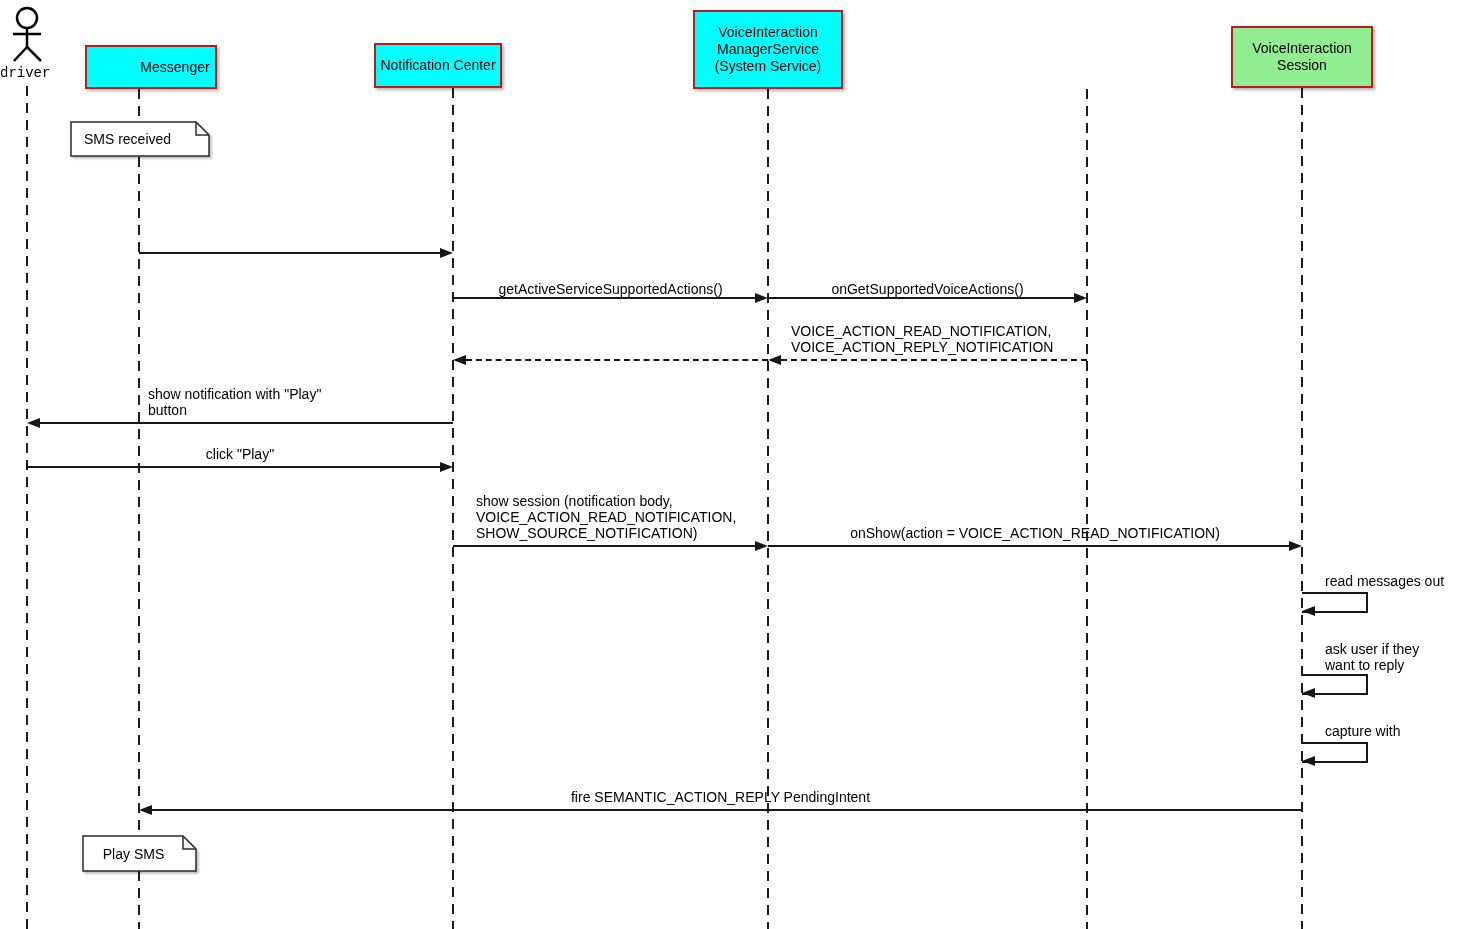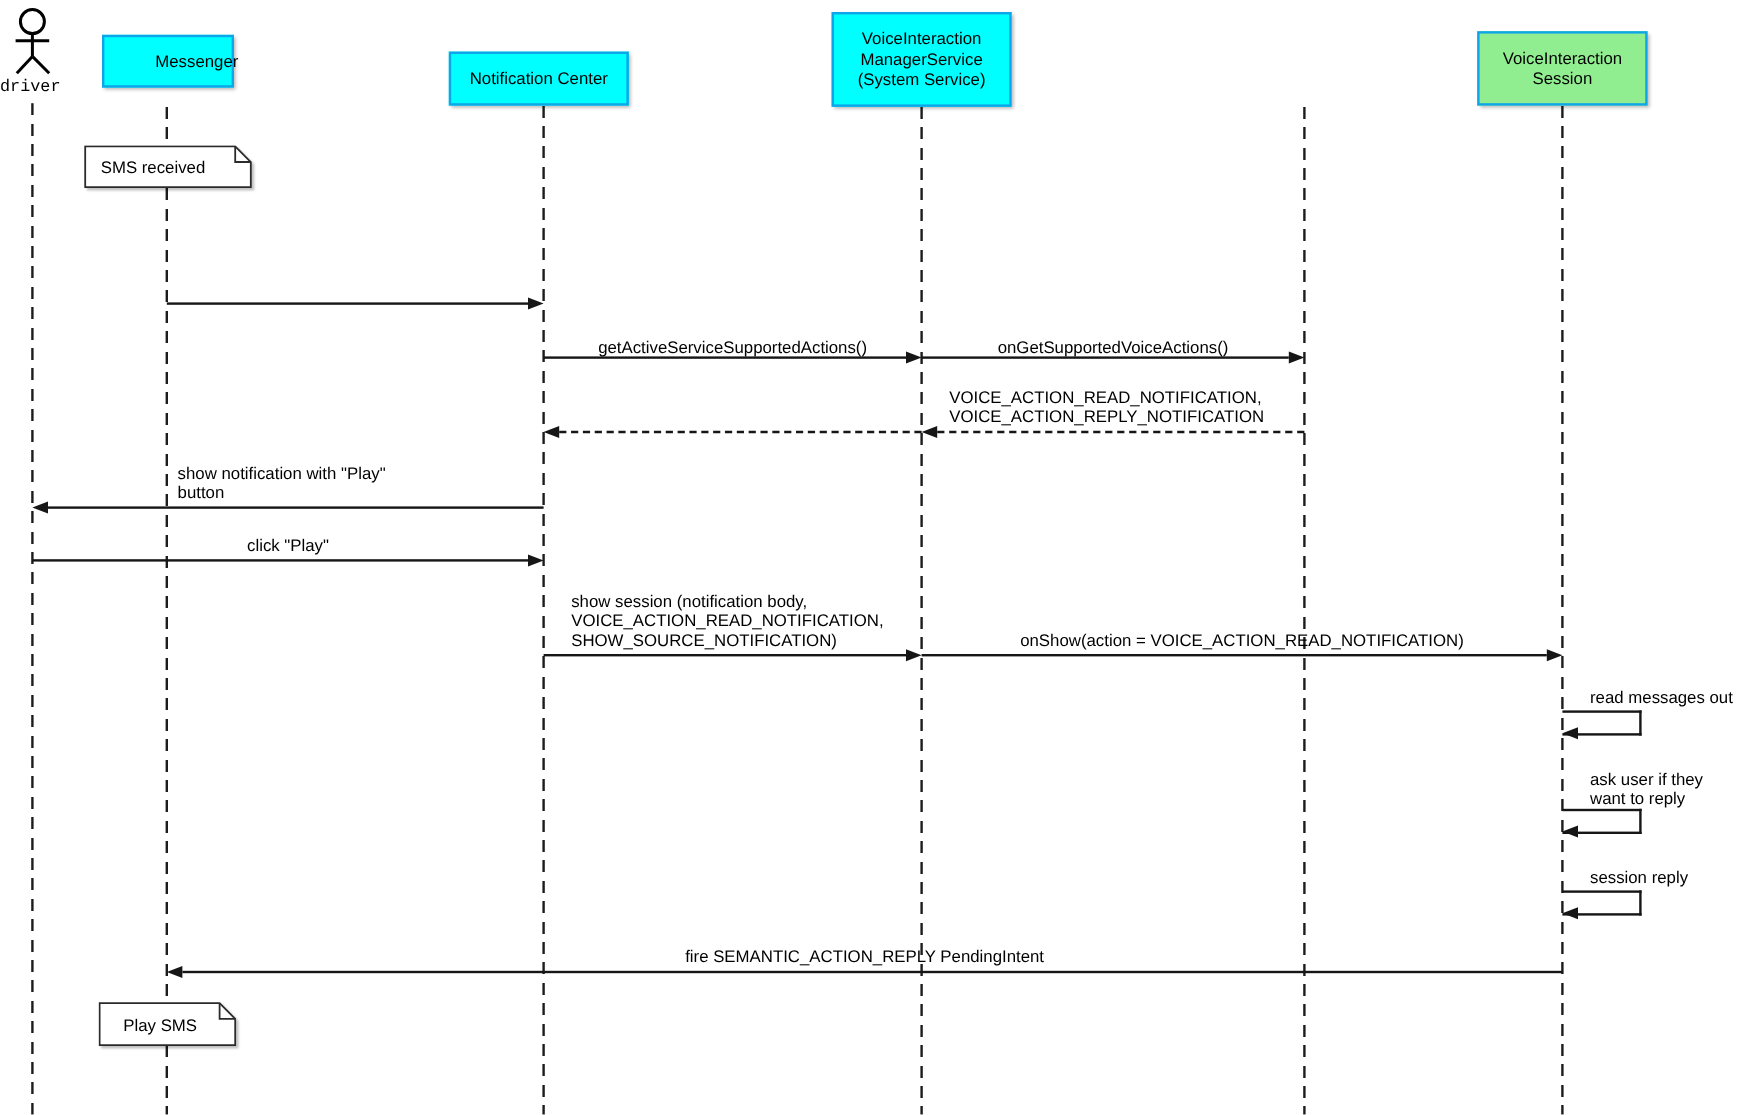--- a/index.html
+++ b/index.html
@@ -6,21 +6,21 @@
   .canvas{
     position:relative;width:1457px;height:929px;background:#ffffff;
     font-family:"Liberation Sans",sans-serif;font-size:14px;color:#000;
     overflow:hidden;
   }
   .lifeline{
     position:absolute;width:2px;
     background:repeating-linear-gradient(to bottom,#1c1c1c 0 10px,transparent 10px 17px);
   }
   .pbox{
-    position:absolute;box-sizing:border-box;border:2px solid #0ea5e9;
+    position:absolute;box-sizing:border-box;border:2px solid #b91c1c;
     display:flex;align-items:center;justify-content:center;text-align:center;
     white-space:pre-line;line-height:17px;
     box-shadow:2px 2px 3px rgba(0,0,0,0.30);
   }
   .pbox.system{background:#00ffff;}
   .pbox.service{background:#90ee90;}
   .mline{position:absolute;height:0;border-top:2px solid #161616;}
   .mline.dashed{border-top-style:dashed;}
   .ah{position:absolute;width:0;height:0;border-top:5px solid transparent;border-bottom:5px solid transparent;}
   .ah.right{border-left:13px solid #161616;}
@@ -53,22 +53,22 @@
 
   <svg class="actor-figure" style="left:5px;top:5px;" width="45" height="58" viewBox="0 0 45 58">
     <circle cx="22" cy="13" r="10" fill="none" stroke="#000" stroke-width="2.5"></circle>
     <line x1="22" y1="23.5" x2="22" y2="42" stroke="#000" stroke-width="2.5"></line>
     <line x1="8" y1="29" x2="36" y2="29" stroke="#000" stroke-width="2.5"></line>
     <line x1="22" y1="42" x2="9" y2="56" stroke="#000" stroke-width="2.5"></line>
     <line x1="22" y1="42" x2="36" y2="56" stroke="#000" stroke-width="2.5"></line>
   </svg>
   <div class="actor-label" style="left:0px;top:65px;width:54px;">driver</div>
 
-  <div class="pbox system" style="left:85px;top:29px;width:110px;height:44px;padding-left:48px;">Messenger</div>
-  <div class="pbox system" style="left:374px;top:43px;width:150px;height:45px;">Notification Center</div>
+  <div class="pbox system" style="left:85px;top:45px;width:132px;height:44px;padding-left:48px;">Messenger</div>
+  <div class="pbox system" style="left:374px;top:43px;width:128px;height:45px;">Notification Center</div>
   <div class="pbox system" style="left:693px;top:10px;width:150px;height:79px;">VoiceInteraction
 ManagerService
 (System Service)</div>
   <div class="pbox service" style="left:1231px;top:26px;width:142px;height:62px;">VoiceInteraction
 Session</div>
 
   <div class="note" style="left:70px;top:121px;width:127px;height:36px;">
     <svg width="140" height="36">
       <polygon points="1,1 126,1 139,14 139,35 1,35" fill="#ffffff" stroke="#2b2b2b" stroke-width="1.5"></polygon>
       <polyline points="126,1 126,14 139,14" fill="none" stroke="#2b2b2b" stroke-width="1.5"></polyline>
@@ -116,21 +116,21 @@
 
   <div class="mlabel" style="left:1325px;top:573px;">read messages out</div>
   <div class="selfloop" style="left:1302px;top:592px;"></div>
   <div class="ah left" style="left:1302px;top:606px;"></div>
 
   <div class="mlabel" style="left:1325px;top:641px;">ask user if they
 want to reply</div>
   <div class="selfloop" style="left:1302px;top:674px;"></div>
   <div class="ah left" style="left:1302px;top:688px;"></div>
 
-  <div class="mlabel" style="left:1325px;top:723px;">session reply</div>
+  <div class="mlabel" style="left:1325px;top:723px;">capture with</div>
   <div class="selfloop" style="left:1302px;top:742px;"></div>
   <div class="ah left" style="left:1302px;top:756px;"></div>
 
   <div class="mlabel center" style="left:139px;top:789px;width:1163px;">fire SEMANTIC_ACTION_REPLY PendingIntent</div>
   <div class="ah left" style="left:139px;top:805px;"></div>
   <div class="mline" style="left:152px;top:809px;width:1150px;"></div>
 
   <div class="note" style="left:82px;top:835px;width:115px;height:37px;">
     <svg width="115" height="37">
       <polygon points="1,1 101,1 114,14 114,36 1,36" fill="#ffffff" stroke="#2b2b2b" stroke-width="1.5"></polygon>

